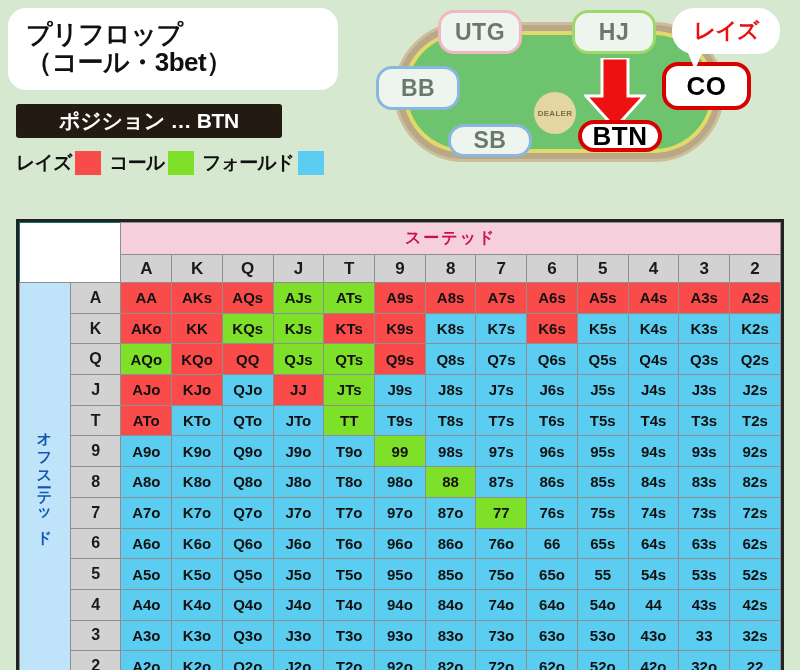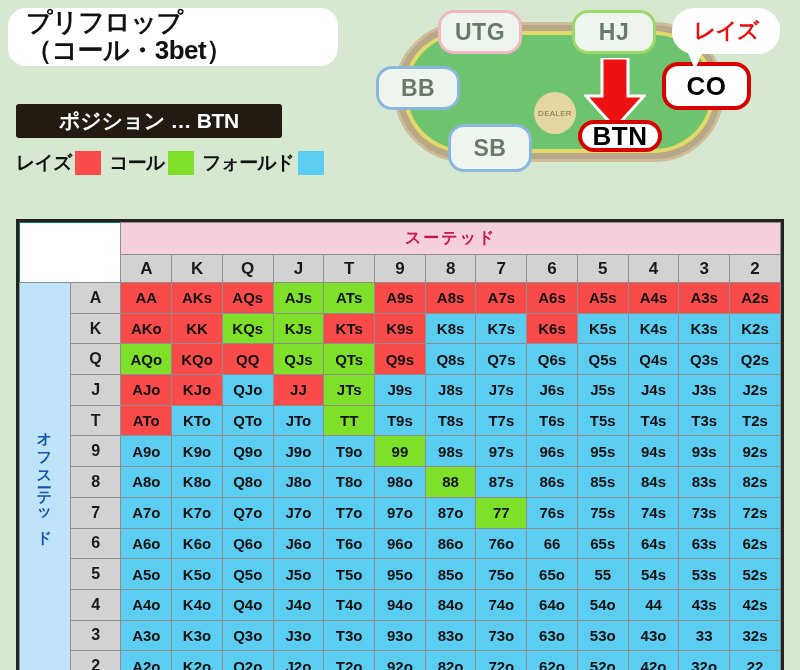--- a/index.html
+++ b/index.html
@@ -9,21 +9,21 @@
     background: #d6e8cf;
     font-family: "Liberation Sans", "DejaVu Sans", sans-serif;
     position: relative;
     overflow: hidden;
   }
 
   
   #header { position:absolute; left:0; top:0; width:800px; height:188px; }
 
   #title-bubble {
-    position:absolute; left:8px; top:8px; width:330px; height:58px;
+    position:absolute; left:8px; top:8px; width:330px; height:82px;
     background:#ffffff; border-radius:18px;
     display:flex; flex-direction:column; justify-content:center;
     padding-left:18px;
   }
   #title-bubble .tl {
     font-size:26px; font-weight:bold; color:#111; line-height:1.06;
     letter-spacing:-0.5px; white-space:nowrap;
   }
 
   #position-bar {
@@ -63,28 +63,28 @@
     background:#eef5ee; border-radius:16px;
     font-size:23px; font-weight:bold; color:#6a7a6a; letter-spacing:0.5px;
   }
   .seat.hero { color:#000; }
   #seat-utg { left:52px;  top:6px;   width:84px; height:44px; border:3px solid #f0b8c4; }
   #seat-hj  { left:186px; top:6px;   width:84px; height:44px; border:3px solid #9ed86b; }
   #seat-co  { left:276px; top:58px;  width:89px; height:48px; border:4px solid #d90000;
               background:#fff; font-size:26px; z-index:6; }
   #seat-btn { left:192px; top:116px; width:84px; height:32px; border:4px solid #d90000;
               background:#fff; font-size:26px; z-index:6; }
-  #seat-sb  { left:62px;  top:120px; width:84px; height:48px; border:3px solid #8ab7de; }
+  #seat-sb  { left:62px;  top:120px; width:84px; height:33px; border:3px solid #8ab7de; }
   #seat-bb  { left:-10px; top:62px;  width:84px; height:44px; border:3px solid #8ab7de; }
 
   #dealer-btn {
     position:absolute; left:148px; top:88px; width:42px; height:42px;
     border-radius:50%; background:#e3d6a0;
     display:flex; align-items:center; justify-content:center;
-    font-size:8px; font-weight:normal; color:#7a6f4a; letter-spacing:0.3px;
+    font-size:8px; font-weight:bold; color:#7a6f4a; letter-spacing:0.3px;
   }
 
   #raise-bubble {
     position:absolute; left:286px; top:4px; width:108px; height:46px;
     background:#fff; border-radius:22px;
     display:flex; align-items:center; justify-content:center;
     font-size:22px; font-weight:bold; color:#e81010; letter-spacing:-1px;
     z-index:7;
   }
   #raise-tail {

